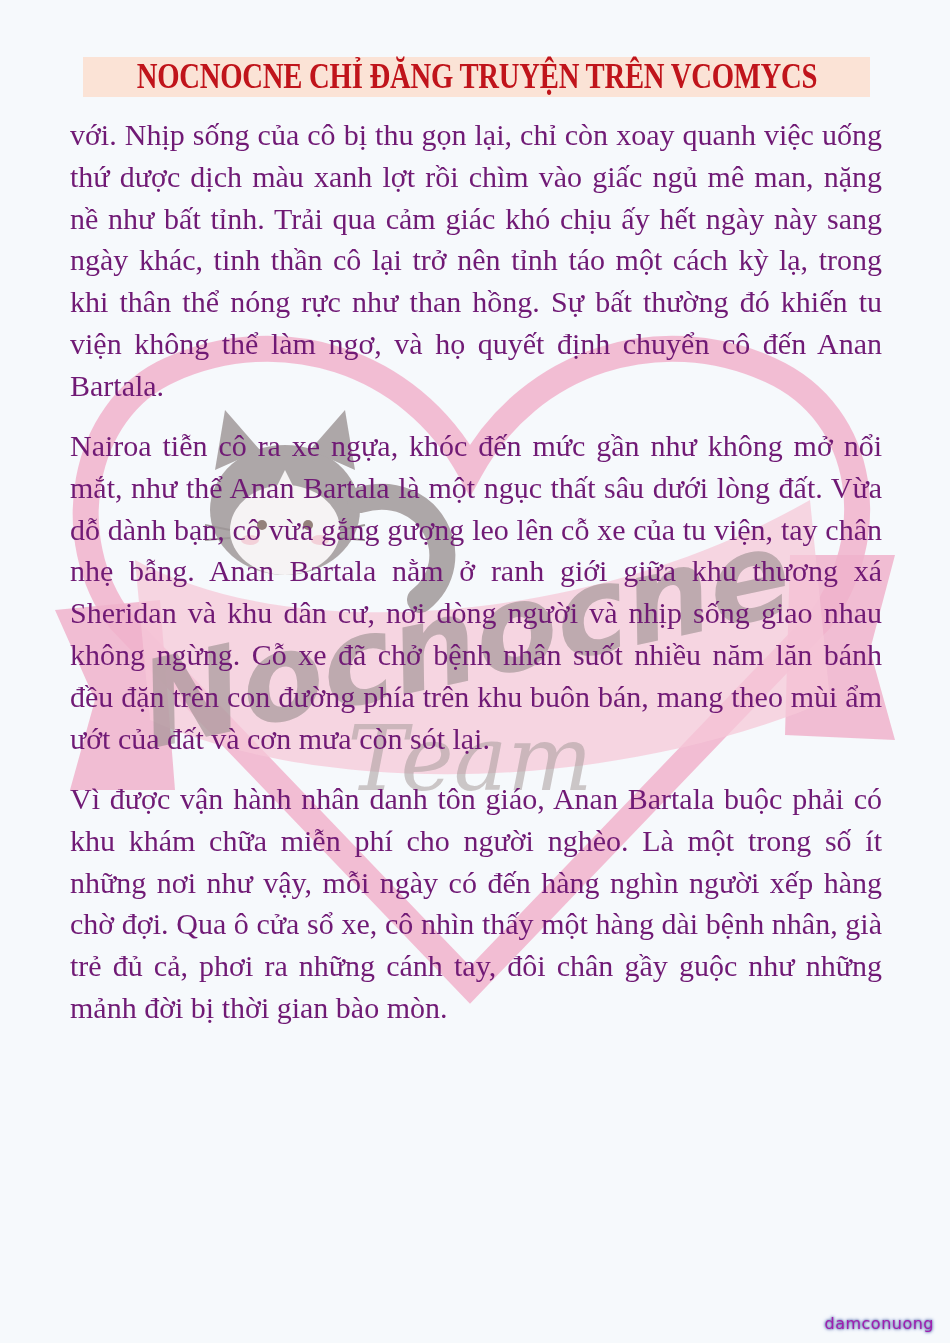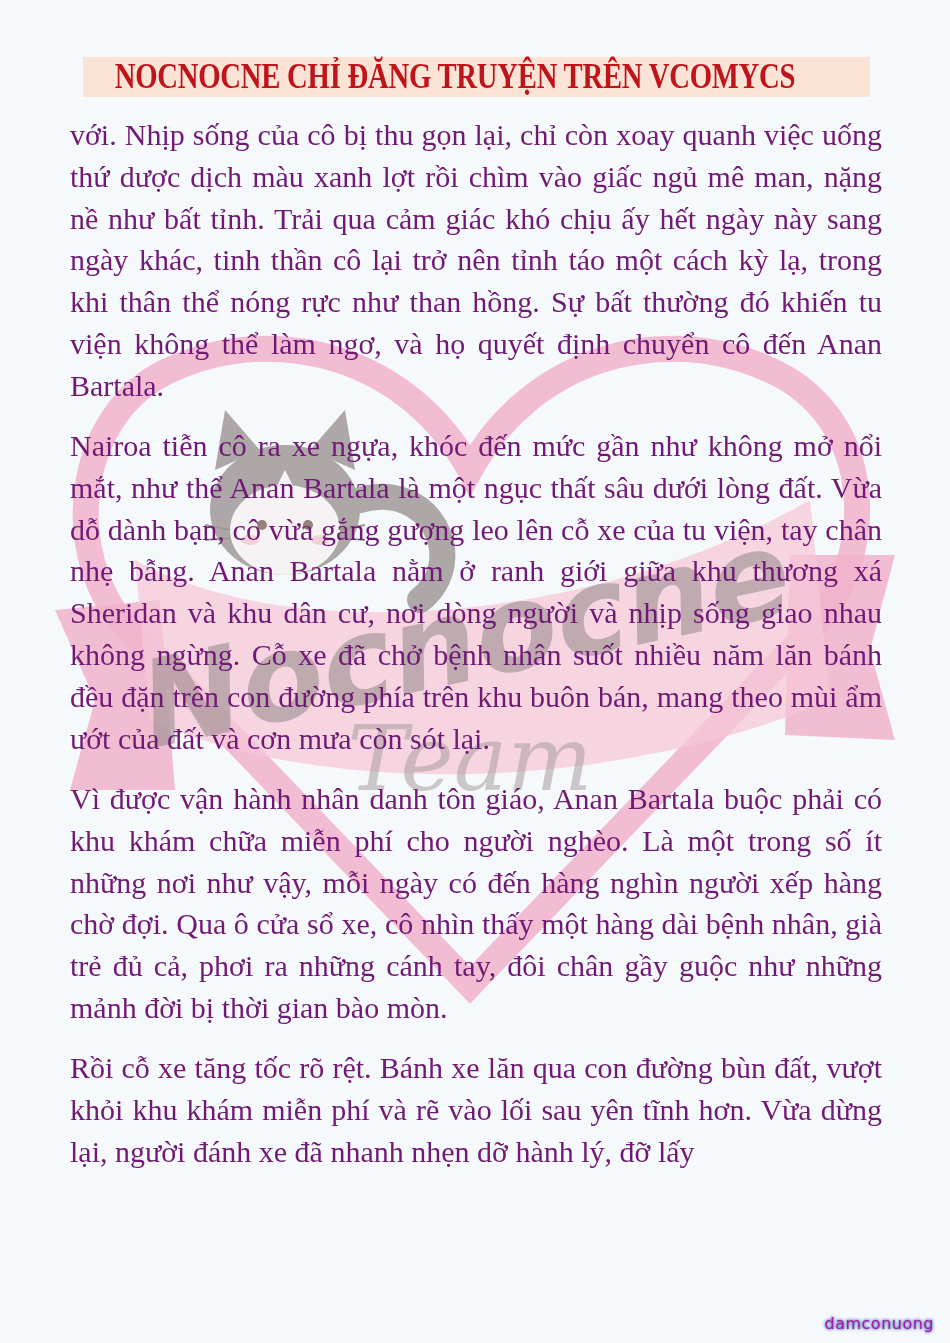--- a/index.html
+++ b/index.html
@@ -30,21 +30,21 @@
     .header-banner {
       position: absolute;
       left: 83px;
       top: 57px;
       width: 787px;
       height: 40px;
       background: #fbe3d6;
       z-index: 2;
       display: flex;
       align-items: center;
-      justify-content: flex-end;
+      justify-content: center;
     }
     .header-title {
       color: #c0141b;
       font-family: "Liberation Serif", "DejaVu Serif", serif;
       font-weight: bold;
       font-size: 35px;
       letter-spacing: -0.3px;
       transform: scaleX(0.82);
       white-space: nowrap;
       line-height: 40px;
@@ -137,21 +137,20 @@
   </svg>
 
   <div class="header-banner">
     <span class="header-title">NOCNOCNE CHỈ ĐĂNG TRUYỆN TRÊN VCOMYCS</span>
   </div>
 
   <div class="content">
     <p class="para">với. Nhịp sống của cô bị thu gọn lại, chỉ còn xoay quanh việc uống thứ dược dịch màu xanh lợt rồi chìm vào giấc ngủ mê man, nặng nề như bất tỉnh. Trải qua cảm giác khó chịu ấy hết ngày này sang ngày khác, tinh thần cô lại trở nên tỉnh táo một cách kỳ lạ, trong khi thân thể nóng rực như than hồng. Sự bất thường đó khiến tu viện không thể làm ngơ, và họ quyết định chuyển cô đến Anan Bartala.</p>
     <p class="para">Nairoa tiễn cô ra xe ngựa, khóc đến mức gần như không mở nổi mắt, như thể Anan Bartala là một ngục thất sâu dưới lòng đất. Vừa dỗ dành bạn, cô vừa gắng gượng leo lên cỗ xe của tu viện, tay chân nhẹ bẫng. Anan Bartala nằm ở ranh giới giữa khu thương xá Sheridan và khu dân cư, nơi dòng người và nhịp sống giao nhau không ngừng. Cỗ xe đã chở bệnh nhân suốt nhiều năm lăn bánh đều đặn trên con đường phía trên khu buôn bán, mang theo mùi ẩm ướt của đất và cơn mưa còn sót lại.</p>
     <p class="para">Vì được vận hành nhân danh tôn giáo, Anan Bartala buộc phải có khu khám chữa miễn phí cho người nghèo. Là một trong số ít những nơi như vậy, mỗi ngày có đến hàng nghìn người xếp hàng chờ đợi. Qua ô cửa sổ xe, cô nhìn thấy một hàng dài bệnh nhân, già trẻ đủ cả, phơi ra những cánh tay, đôi chân gầy guộc như những mảnh đời bị thời gian bào mòn.</p>
-    <p class="para">Rồi cỗ xe tăng tốc rõ rệt. Bánh xe lăn qua con đường bùn đất, vượt khỏi khu khám miễn phí và rẽ vào lối sau yên tĩnh hơn. Vừa dừng lại, người đánh xe đã nhanh nhẹn dỡ hành lý, đỡ lấy</p>
   </div>
 
   <div class="footer-logo">
     <span class="v">V</span><span>comycs</span>
   </div>
   <div class="footer-credit">damconuong</div>
 
 </div>
 
 </body></html>

